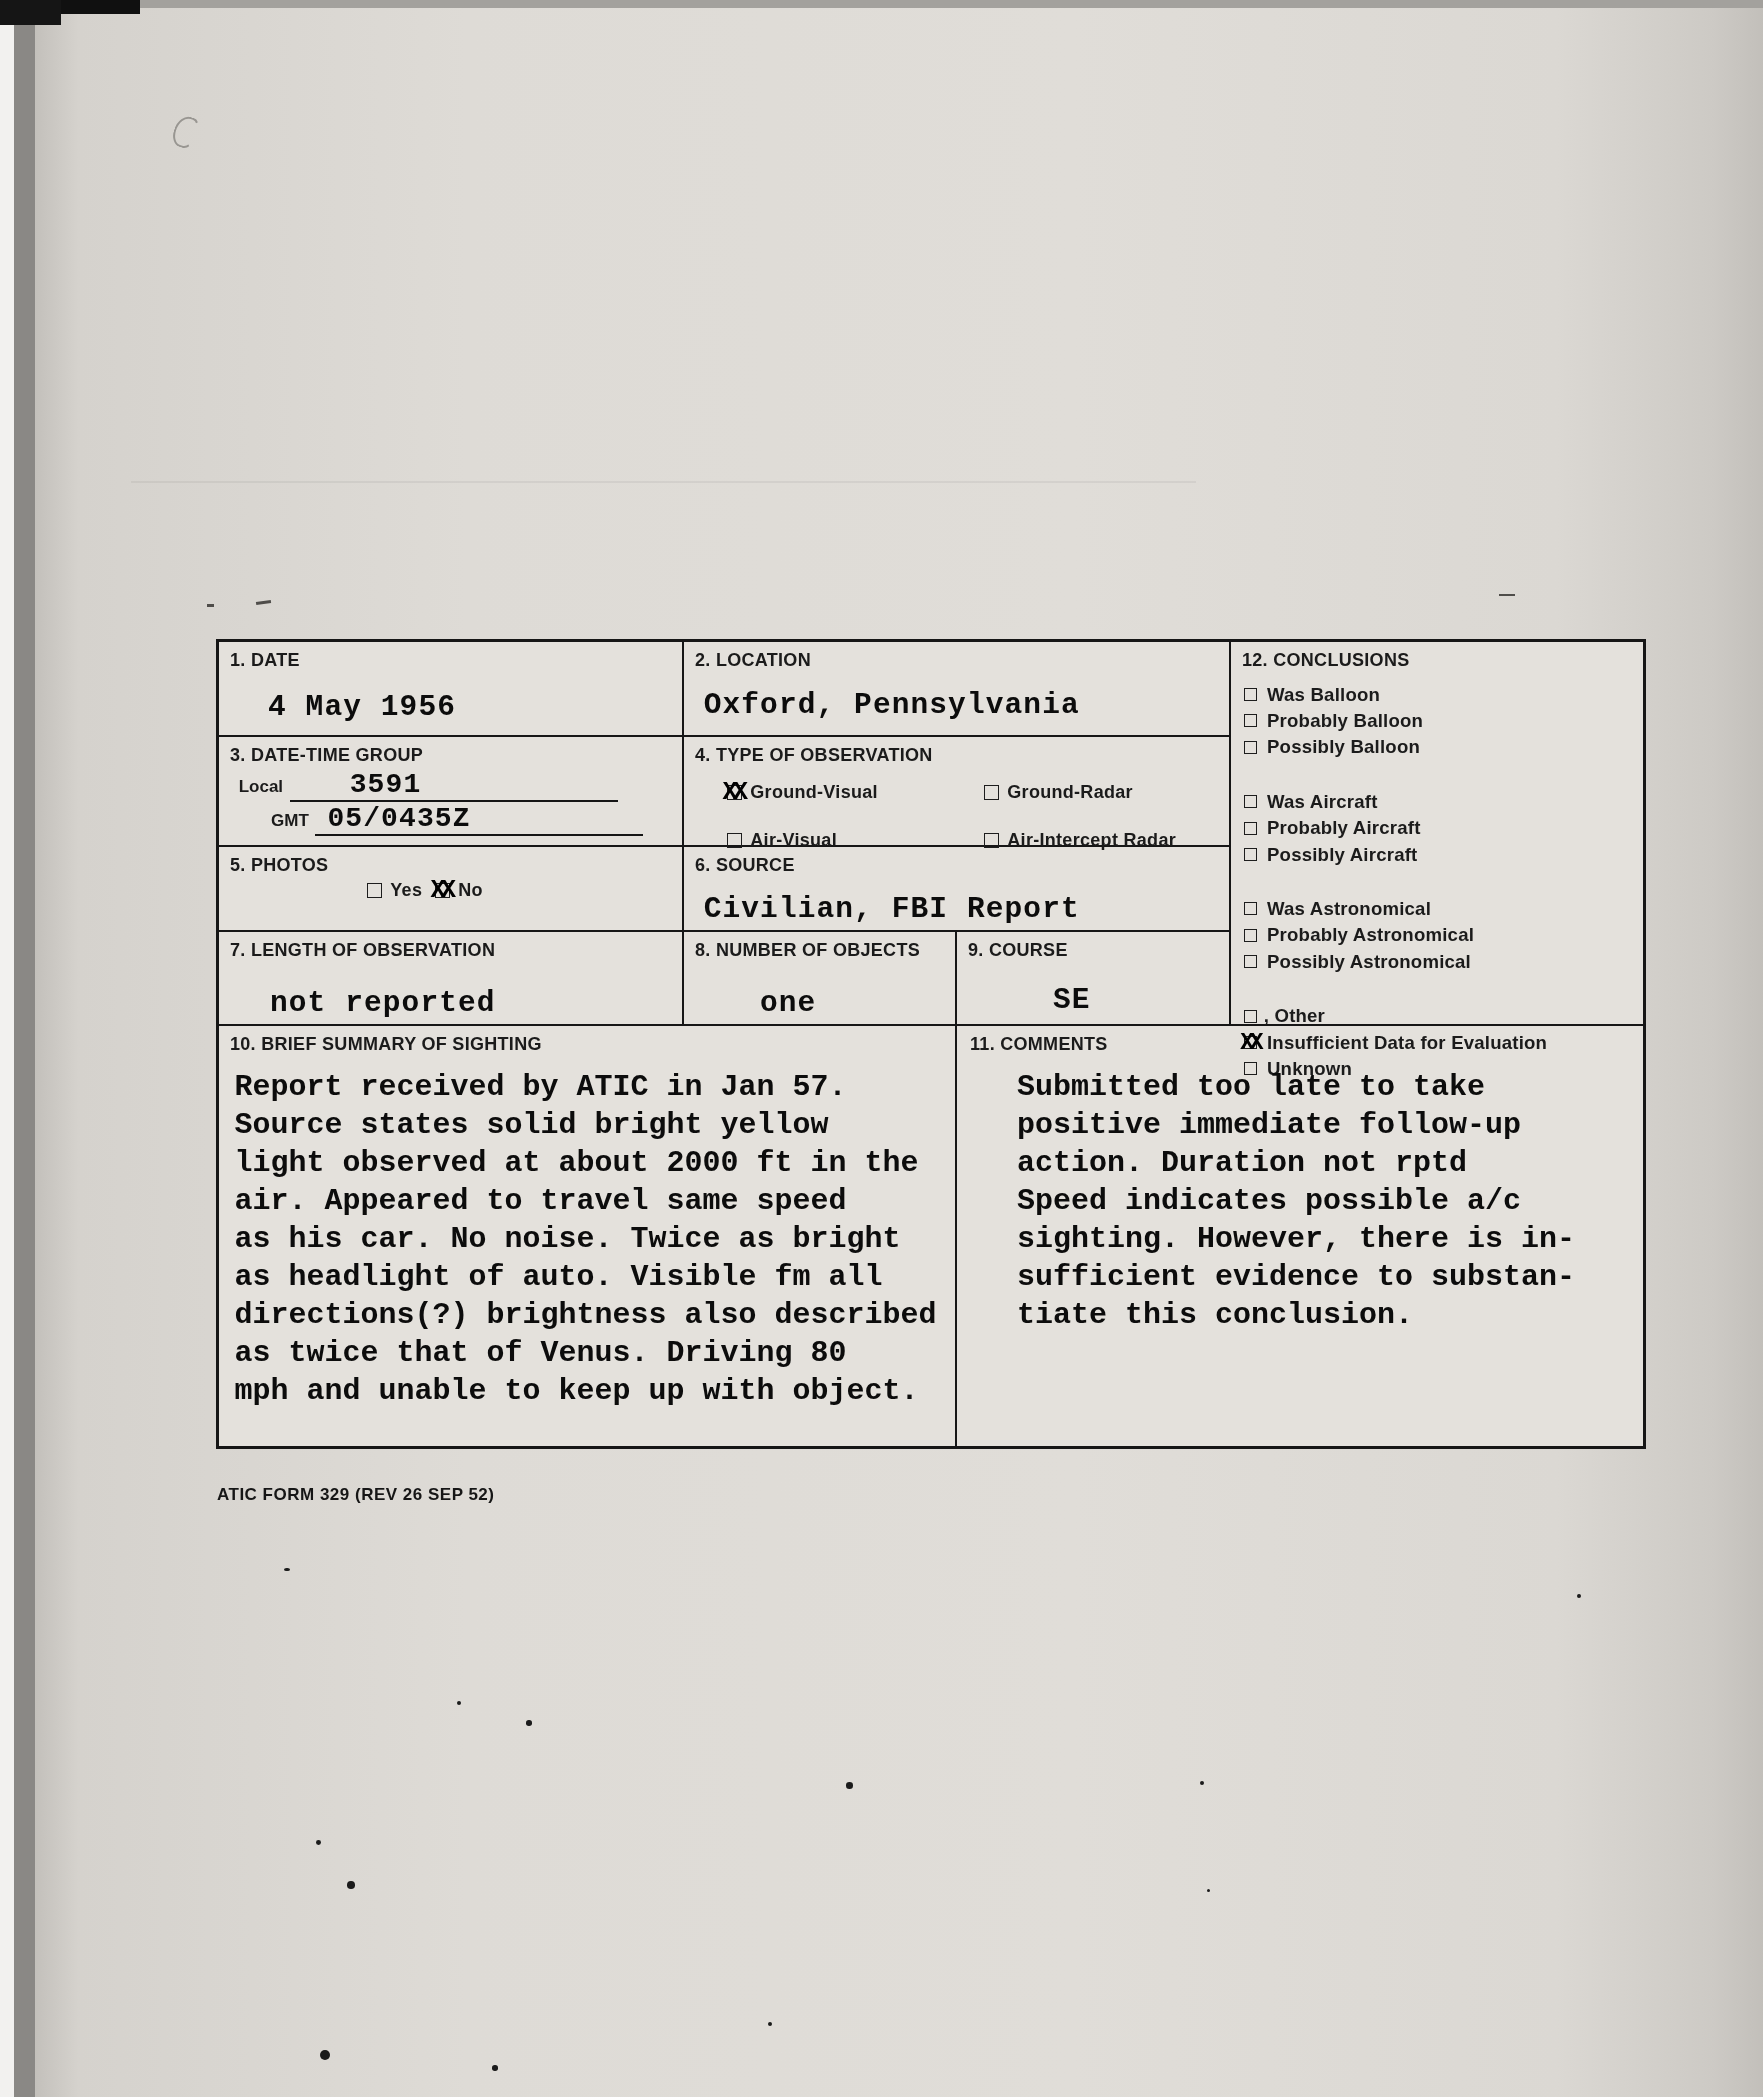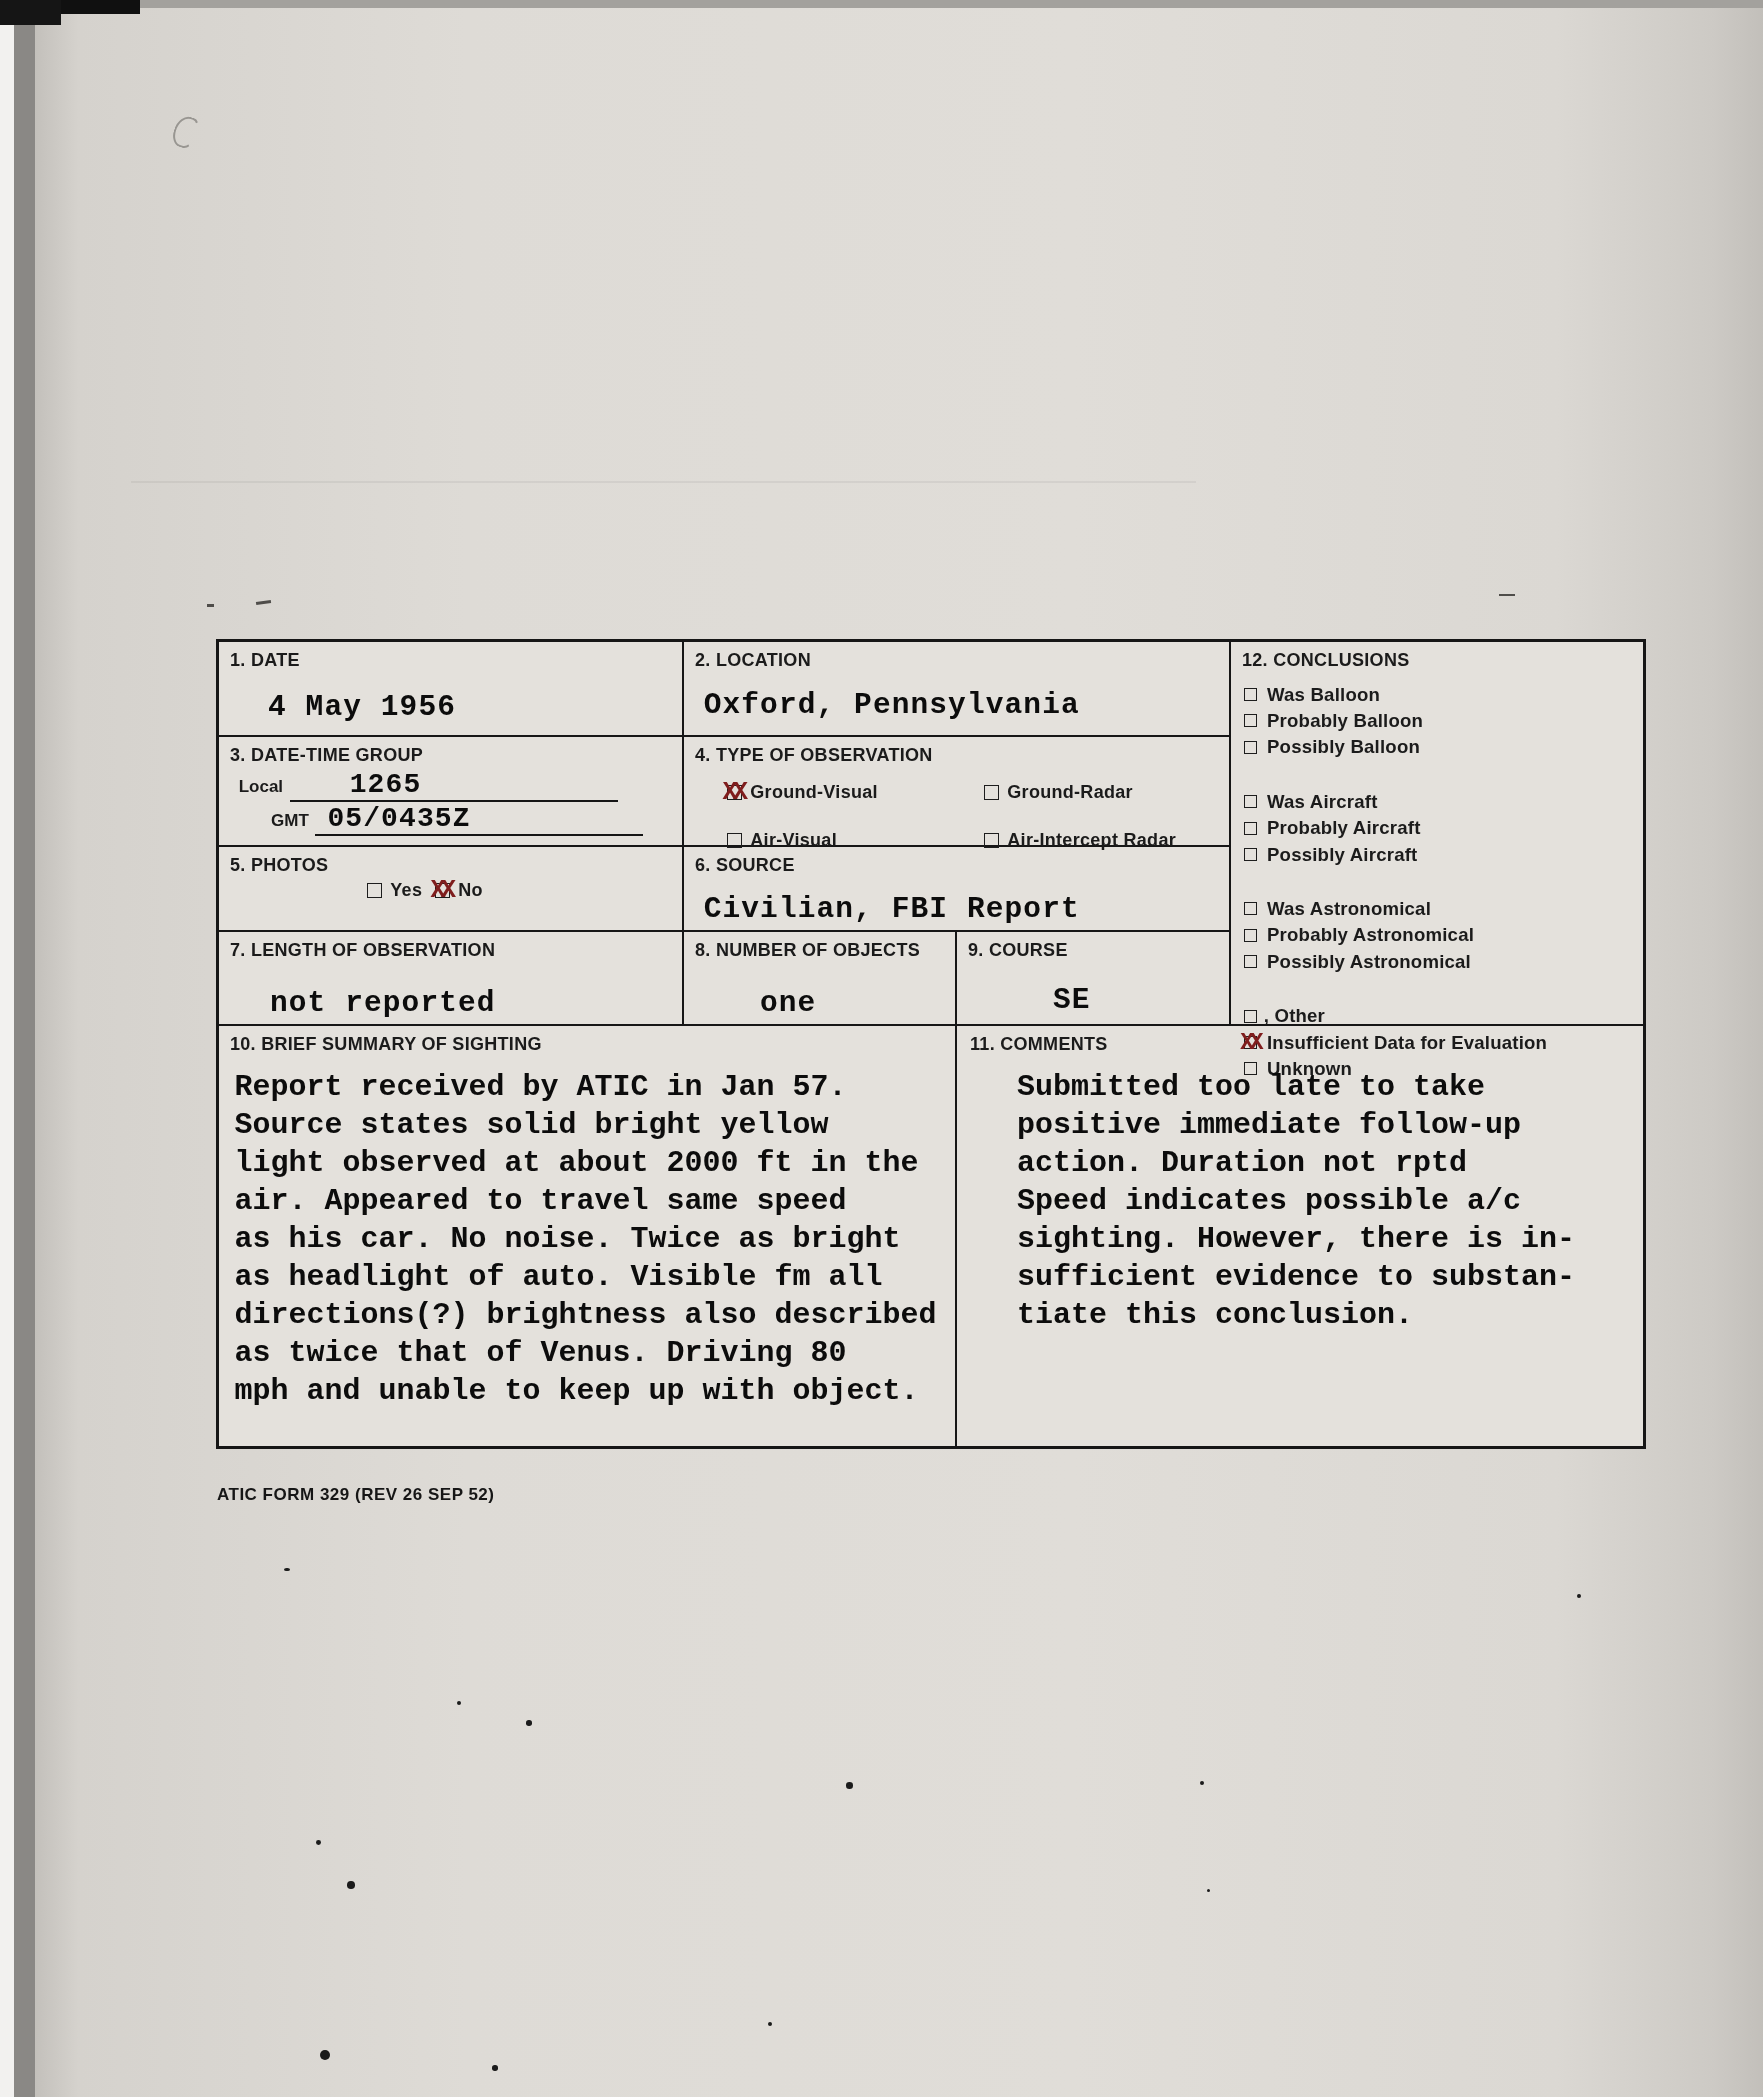--- a/index.html
+++ b/index.html
@@ -80,21 +80,21 @@
   .dtg-line{border-bottom:2.2px solid #151515;width:328px;margin-left:6.6px;}
   .dtg-line .typed{font-size:28px;}
   .pad-local{padding-left:60px;display:inline-block;}
   .pad-gmt{padding-left:12px;display:inline-block;}
 
   
   .cb{position:relative;display:inline-block;width:12.6px;height:12.6px;border:1.6px solid #1d1d1d;flex:none;}
   .cb .mark{
     position:absolute;left:-5.5px;top:-8.7px;
     font-family:"Liberation Mono","DejaVu Sans Mono",monospace;font-weight:700;
-    font-size:25px;letter-spacing:-4.4px;color:#7f1d1d;
+    font-size:25px;letter-spacing:-4.4px;color:#000000;
   }
   .cb-opt{display:flex;align-items:center;gap:8.7px;font-weight:700;font-size:18px;letter-spacing:0.3px;color:#1b1b1b;white-space:nowrap;}
 
   .type-grid{display:grid;grid-template-columns:257px auto;row-gap:27px;margin:16.4px 0 0 32px;}
 
   .photos-opts{margin:4.4px 0 0 137px;display:flex;flex-direction:row;gap:28px;}
   .photos-opts .opt2{margin-left:-15.3px;}
 
   .source-value{position:absolute;left:19.7px;bottom:4.4px;}
   .len-value{position:absolute;left:51px;bottom:4.4px;}
@@ -198,21 +198,21 @@
           <span class="cb"></span>
           <span>Unknown</span>
         </div>
       </div>
     </div>
 
     <div class="cell b-r b-b c-dtg">
       <div class="flabel">3. DATE-TIME GROUP</div>
       <div class="dtg-row">
         <span class="dtg-label">Local</span>
-        <span class="dtg-line"><span class="typed pad-local">1265</span></span>
+        <span class="dtg-line"><span class="typed pad-local">3591</span></span>
       </div>
       <div class="dtg-row gmt">
         <span class="dtg-label">GMT</span>
         <span class="dtg-line"><span class="typed pad-gmt">05/0435Z</span></span>
       </div>
     </div>
 
     <div class="cell b-r b-b c-type">
       <div class="flabel">4. TYPE OF OBSERVATION</div>
       <div class="type-grid">

